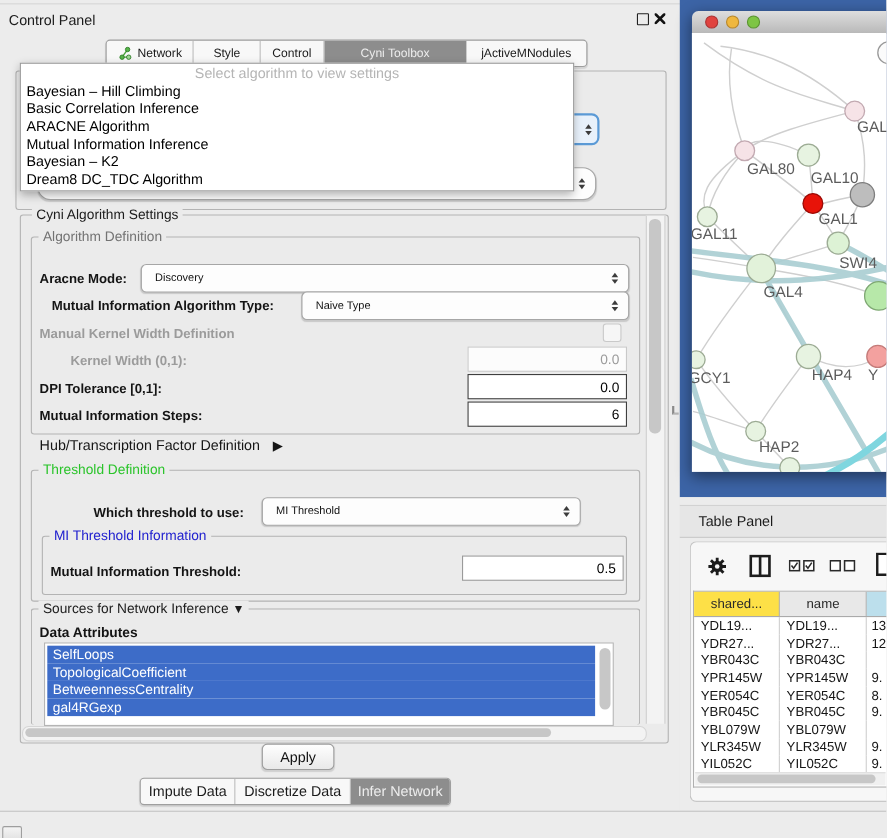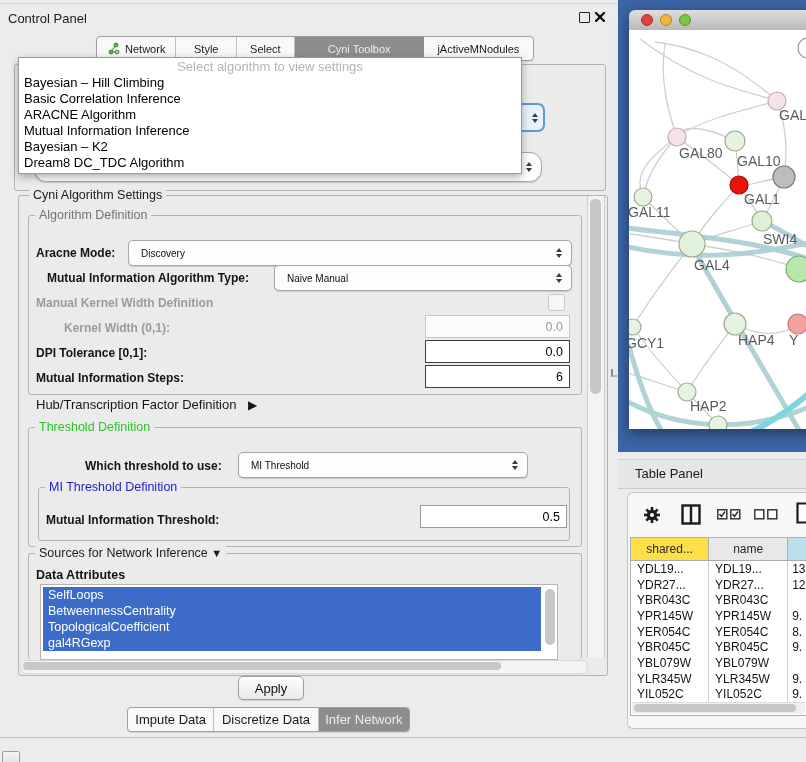--- a/index.html
+++ b/index.html
@@ -52,21 +52,21 @@
           <circle cx="4" cy="10" r="2" fill="#57b44a" stroke="#2f7d28" stroke-width="0.8"></circle>
           <circle cx="9" cy="3" r="2" fill="#57b44a" stroke="#2f7d28" stroke-width="0.8"></circle>
           <circle cx="10" cy="10" r="2" fill="#9fd696" stroke="#2f7d28" stroke-width="0.8"></circle>
         </svg>
         <span>Network</span>
       </div>
       <div class="s" style="width:60px;">
         <span>Style</span>
       </div>
       <div class="s" style="width:57px;">
-        <span>Select</span>
+        <span>Control</span>
       </div>
       <div class="s on" style="width:130px;">
         <span>Cyni Toolbox</span>
       </div>
       <div class="s" style="width:110px;">
         <span>jActiveMNodules</span>
       </div>
     </div>
 
     <div class="gbox" style="left:14px;top:64px;width:590px;height:125px;background:#ebebeb;"></div>
@@ -108,21 +108,21 @@
     <div class="combo" style="left:128px;top:240px;width:442px;height:24px;">
       <span class="val">Discovery</span>
       <span class="spin">
           <i class="up"></i>
           <i class="dn"></i>
         </span>
     </div>
 
     <span class="lbl" style="left:36px;top:271px;padding-left:11px;">Mutual Information Algorithm Type:</span>
     <div class="combo" style="left:274px;top:265px;width:296px;height:24px;">
-      <span class="val">Naive Manual</span>
+      <span class="val">Naive Type</span>
       <span class="spin">
           <i class="up"></i>
           <i class="dn"></i>
         </span>
     </div>
 
     <span class="lbl glbl" style="left:36px;top:296px;">Manual Kernel Width Definition</span>
     <span class="abs" style="left:548px;top:294px;width:15px;height:15px;border:1px solid #c9c9c9;border-radius:3px;background:#f6f6f6;"></span>
 
     <span class="lbl glbl" style="left:36px;top:321px;padding-left:28px;">Kernel Width (0,1):</span>
@@ -150,39 +150,39 @@
     </div>
     <span class="lbl" style="left:85px;top:459px;">Which threshold to use:</span>
     <div class="combo" style="left:238px;top:452px;width:288px;height:24px;">
       <span class="val">MI Threshold</span>
       <span class="spin">
           <i class="up"></i>
           <i class="dn"></i>
         </span>
     </div>
     <div class="gbox" style="left:38px;top:487px;width:530px;height:52px;">
-      <span class="legend" style="left:6px;color:#2121cf;">MI Threshold Definition</span>
+      <span class="legend" style="left:6px;color:#2121cf;">MI Threshold Information</span>
     </div>
     <span class="lbl" style="left:46px;top:513px;">Mutual Information Threshold:</span>
     <div class="field" style="left:420px;top:505px;width:139px;height:21px;border-color:#9a9a9a;">
       <span>0.5</span>
     </div>
 
     <div class="gbox" style="left:28px;top:553px;width:552px;height:105px;border-bottom:none;">
       <span class="legend" style="left:6px;">
         <span>Sources for Network Inference</span>
         <span style="font-size:11px;">▼</span>
       </span>
     </div>
     <span class="lbl" style="left:36px;top:568px;font-size:12.5px;">Data Attributes</span>
     <div class="abs" style="left:40px;top:584px;width:516px;height:74px;background:#fff;border:1px solid #b5b5b5;overflow:hidden;">
       <div style="padding:2px 0 0 2px;width:498px;">
         <div class="listrow">SelfLoops</div>
+        <div class="listrow">TopologicalCoefficient</div>
         <div class="listrow">BetweennessCentrality</div>
-        <div class="listrow">TopologicalCoefficient</div>
         <div class="listrow">gal4RGexp</div>
       </div>
       <div class="sb-thumb" style="right:2px;top:4px;width:10px;height:56px;"></div>
     </div>
 
     <div class="sb-track-v" style="left:587px;top:196px;width:16px;height:462px;">
       <div class="sb-thumb" style="left:2px;top:3px;width:11px;height:195px;"></div>
     </div>
     <div class="abs" style="left:20px;top:660px;width:566px;height:12px;background:#f3f3f3;border:1px solid #d6d6d6;border-radius:6px;">
       <div class="sb-thumb" style="left:2px;top:1px;width:478px;height:8px;"></div>

